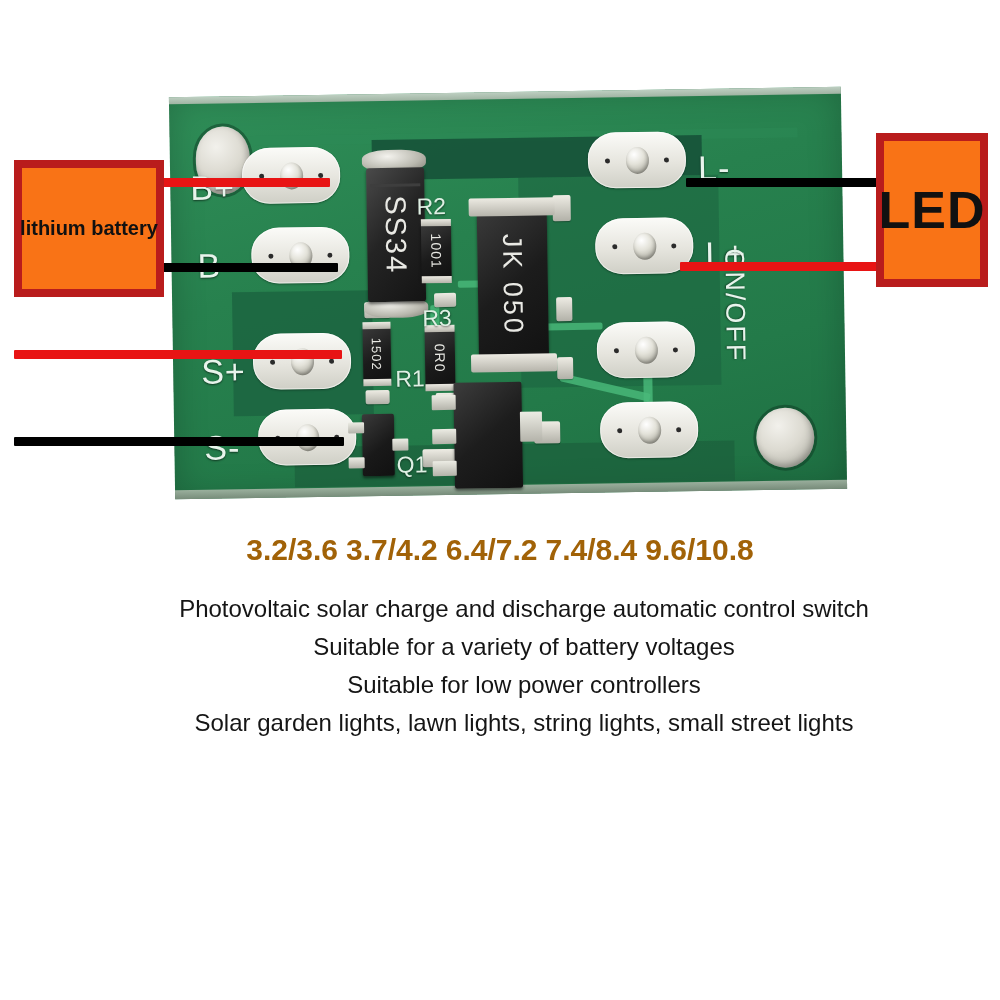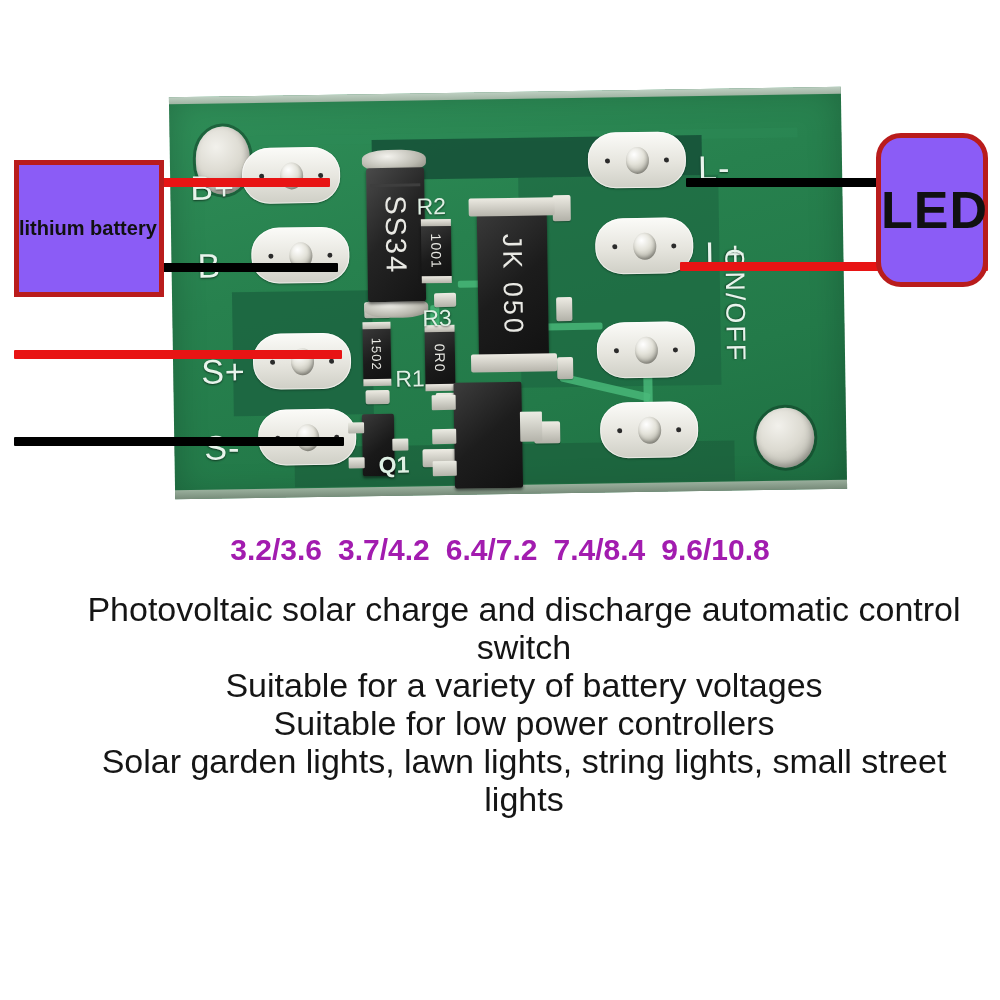--- a/index.html
+++ b/index.html
@@ -149,21 +149,21 @@
   
   .refdes {
     position: absolute;
     color: #dff0e4; font-size: 23px; font-weight: 400;
     text-shadow: 0 1px 2px rgba(0,0,0,.5);
     white-space: nowrap; user-select: none;
   }
   #ref-r2 { left: 246px; top: 100px; }
   #ref-r3 { left: 250px; top: 212px; }
   #ref-r1 { left: 222px; top: 272px; }
-  #ref-q1 { left: 204px; top: 358px; font-weight: bold; }
+  #ref-q1 { left: 222px; top: 358px; }
 
   
   .smd {
     position: absolute;
     background: linear-gradient(150deg, #3b3b3b, #1b1b1b 55%, #111);
     border-radius: 2px;
     box-shadow: 0 2px 3px rgba(0,0,0,.5);
   }
   .smd .term {
     position: absolute;
@@ -276,71 +276,72 @@
   #tr3 { left: 470px; top: 272px; width: 9px; height: 48px; }
   #tr4 { left: 388px; top: 282px; width: 92px; height: 8px;
          transform: rotate(14deg); transform-origin: 0 0; }
   #tr5 { left: 258px; top: 212px; width: 9px; height: 28px; }
   #tr6 { left: 344px; top: 120px; width: 8px; height: 52px;
          transform: rotate(-18deg); transform-origin: 0 0; }
 
   
   .callout {
     position: absolute;
-    background: #8b5cf6;
-    border: 5px solid #b91c1c;
+    background: #f97316;
+    border: 8px solid #b91c1c;
     display: flex;
     align-items: center;
+    justify-content: center;
     text-align: center;
   }
   .callout-label {
     color: #111111;
     font-weight: bold;
     white-space: nowrap;
   }
   #cb-battery { left: 14px; top: 160px; width: 150px; height: 137px; }
   #cb-battery .callout-label { font-size: 20px; }
   #cb-solar   { left: 14px; top: 330px; width: 150px; height: 138px; }
   #cb-solar   .callout-label { font-size: 20px; }
-  #cb-led     { left: 876px; top: 133px; width: 112px; height: 154px; border-radius: 25px; }
+  #cb-led     { left: 876px; top: 133px; width: 112px; height: 154px; }
   #cb-led     .callout-label { font-size: 52px; letter-spacing: 1px; }
 
   
   .wire { position: absolute; height: 9px; border-radius: 1px; }
   .wire.red   { background: #e81414; }
   .wire.black { background: #000000; }
   #w-bplus  { left: 14px;  top: 178px; width: 316px; }
   #w-bminus { left: 14px;  top: 263px; width: 324px; }
   #w-splus  { left: 14px;  top: 350px; width: 328px; }
   #w-sminus { left: 14px;  top: 437px; width: 330px; }
   #w-lminus { left: 686px; top: 178px; width: 302px; }
   #w-lplus  { left: 680px; top: 262px; width: 308px; }
 
   
   #voltage-row {
     position: absolute;
     left: 0; top: 533px; width: 1000px;
     display: flex;
     justify-content: center;
     align-items: baseline;
-    gap: 16px;
+    gap: 8px;
     font-size: 30px;
     font-weight: bold;
-    color: #a21caf;
+    color: #a16207;
   }
   #voltage-row .v { white-space: nowrap; }
 
   #desc-block {
     position: absolute;
     left: 0; top: 590px; width: 1000px;
     text-align: center;
     color: #151515;
   }
   #desc-block .line {
-    font-size: 34px;
+    font-size: 24px;
     line-height: 38px;
     padding: 0 25px;
     margin-left: 48px;
   }
 </style>
 </head>
 <body>
 
 <div id="page">
 

